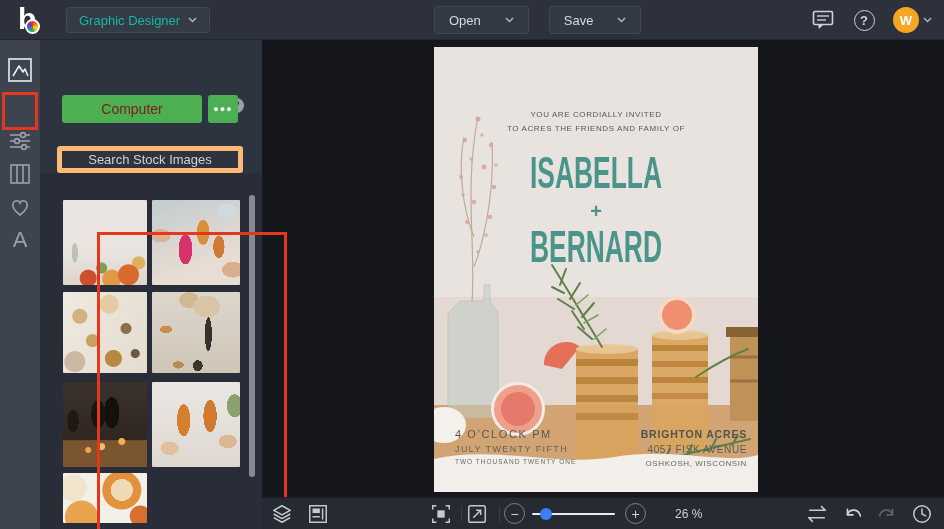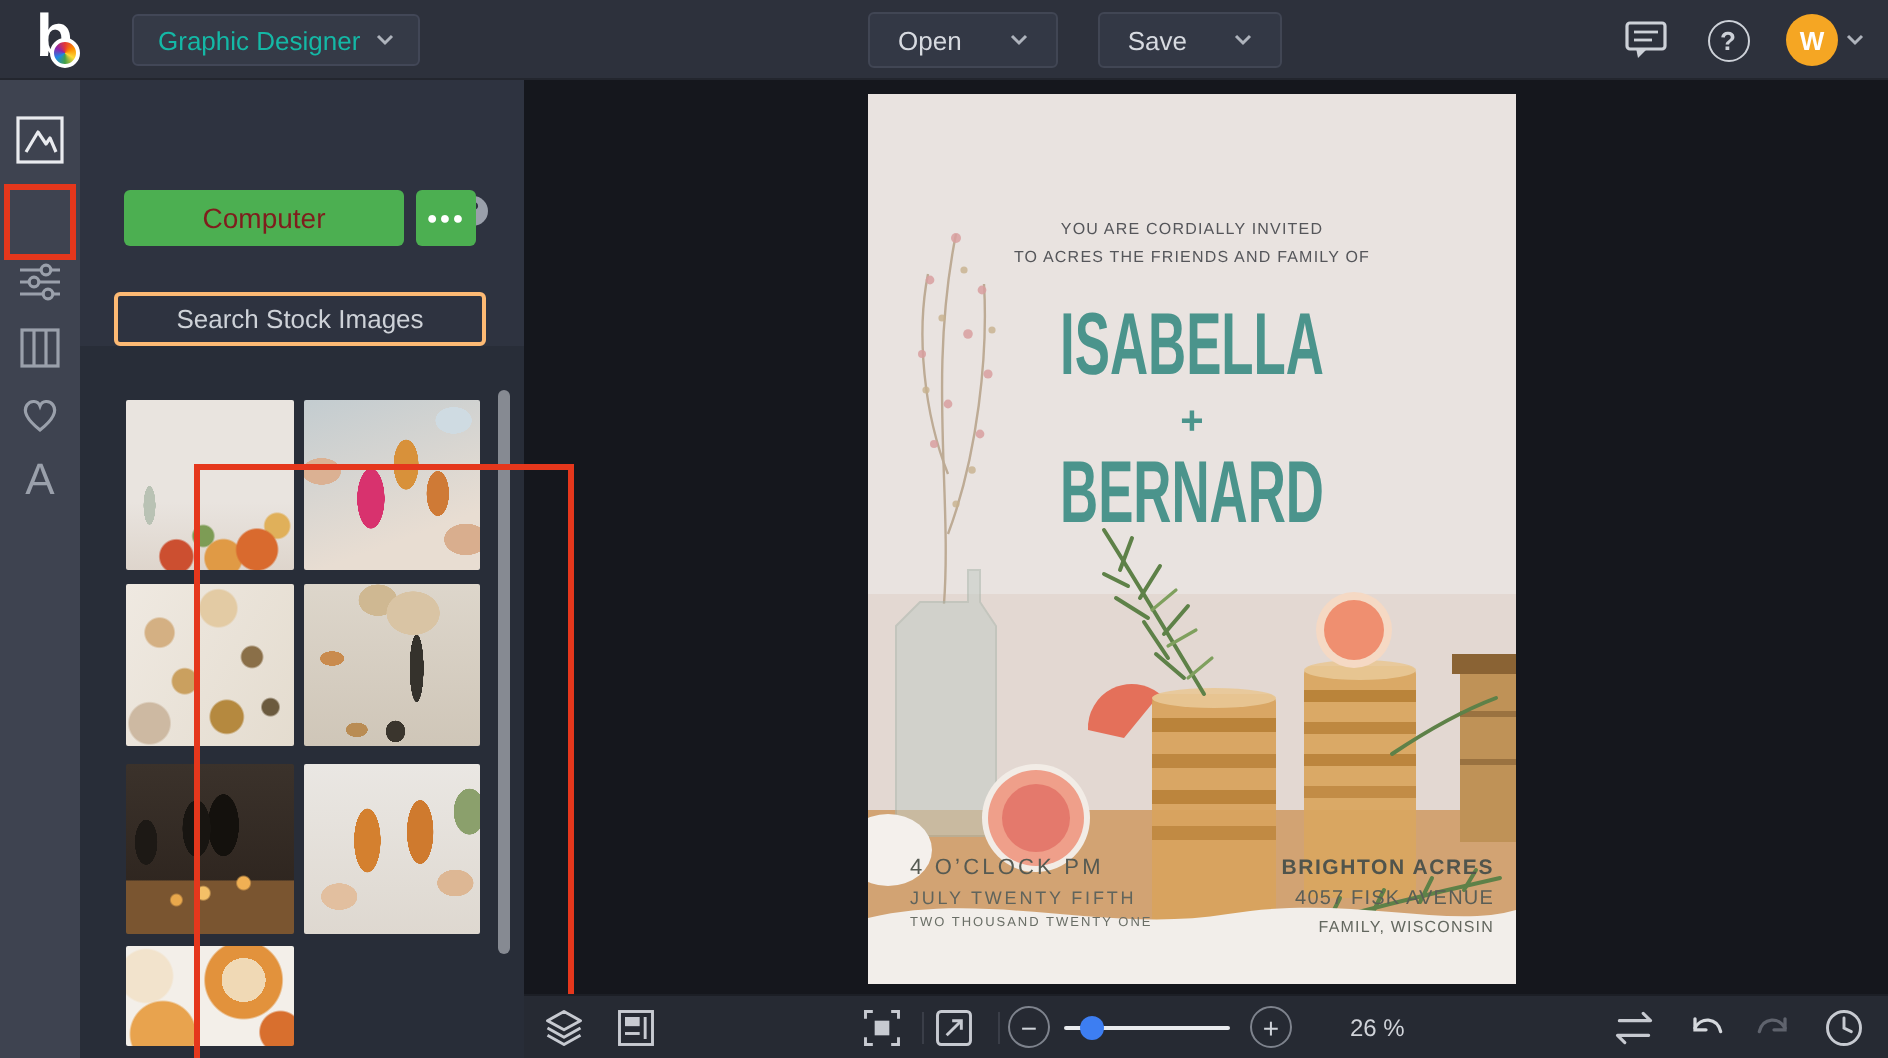--- a/index.html
+++ b/index.html
@@ -37,21 +37,21 @@
   
   .panel{position:absolute;left:40px;top:40px;width:222px;height:489px;background:#2e3340;z-index:20;}
   .panel-lower{position:absolute;left:0;top:133px;width:222px;height:356px;background:#282d38;}
   .panel-title{position:absolute;left:24px;top:60px;font-size:11px;font-weight:700;letter-spacing:2.2px;color:#9aa0ab;}
   .panel-help{position:absolute;left:189px;top:58px;width:15px;height:15px;border-radius:50%;background:#9aa0ab;
     color:#2e3340;font-size:10px;font-weight:700;display:flex;align-items:center;justify-content:center;cursor:pointer;}
   .btn-computer{position:absolute;left:22px;top:55px;width:140px;height:28px;background:#4caf51;border:none;border-radius:3px;
     color:#7f1d1d;font-size:14px;font-family:"Liberation Sans",sans-serif;cursor:pointer;}
   .btn-more{position:absolute;left:168px;top:55px;width:30px;height:28px;background:#4caf51;border:none;border-radius:3px;
     color:#fff;font-size:9px;letter-spacing:1px;display:flex;align-items:center;justify-content:center;cursor:pointer;}
-  .btn-search{position:absolute;left:17px;top:106px;width:186px;height:27px;background:transparent;border:2px solid #fdba74;border-radius:3px;
+  .btn-search{position:absolute;left:17px;top:106px;width:186px;height:27px;background:transparent;border:5px solid #fdba74;border-radius:3px;
     color:#ced2d8;font-size:13px;font-family:"Liberation Sans",sans-serif;cursor:pointer;}
   .thumbs{position:absolute;left:23px;top:160px;width:177px;height:329px;}
   .thumb{position:absolute;border-radius:1px;cursor:pointer;}
   .t1{left:0;top:0;width:84px;height:85px;background:
     radial-gradient(circle at 78% 88%,#d96a2e 0 10px,transparent 11px),
     radial-gradient(circle at 58% 93%,#e09a45 0 9px,transparent 10px),
     radial-gradient(circle at 30% 92%,#cc4f30 0 8px,transparent 9px),
     radial-gradient(circle at 46% 80%,#7d9c55 0 5px,transparent 6px),
     radial-gradient(circle at 90% 74%,#e0b05a 0 6px,transparent 7px),
     radial-gradient(5px 16px at 14% 62%,#b9c2b4 0 60%,transparent 61%),
@@ -349,21 +349,21 @@
       <div class="p-plus" style="top:153px">+</div>
       <div class="p-name" style="top:178px">BERNARD</div>
       <div class="p-detail p-left">
         <div class="pd1">4 O’CLOCK PM</div>
         <div class="pd2">JULY TWENTY FIFTH</div>
         <div class="pd3">TWO THOUSAND TWENTY ONE</div>
       </div>
       <div class="p-detail p-right">
         <div class="pr1">BRIGHTON ACRES</div>
         <div class="pr2">4057 FISK AVENUE</div>
-        <div class="pr3">FAMILY, WISCONSIN</div>
+        <div class="pr3">OSHKOSH, WISCONSIN</div>
       </div>
     </div>
   </div>
 
   <div class="bottombar">
     <div class="bb-icon" style="left:8px">
       <svg width="22" height="22" viewBox="0 0 24 24" fill="none" stroke="#c7cad1" stroke-width="1.6" stroke-linejoin="round">
         <polygon points="12,3 21,8 12,13 3,8"></polygon>
         <polyline points="3,12 12,17 21,12"></polyline>
         <polyline points="3,16 12,21 21,16"></polyline>

